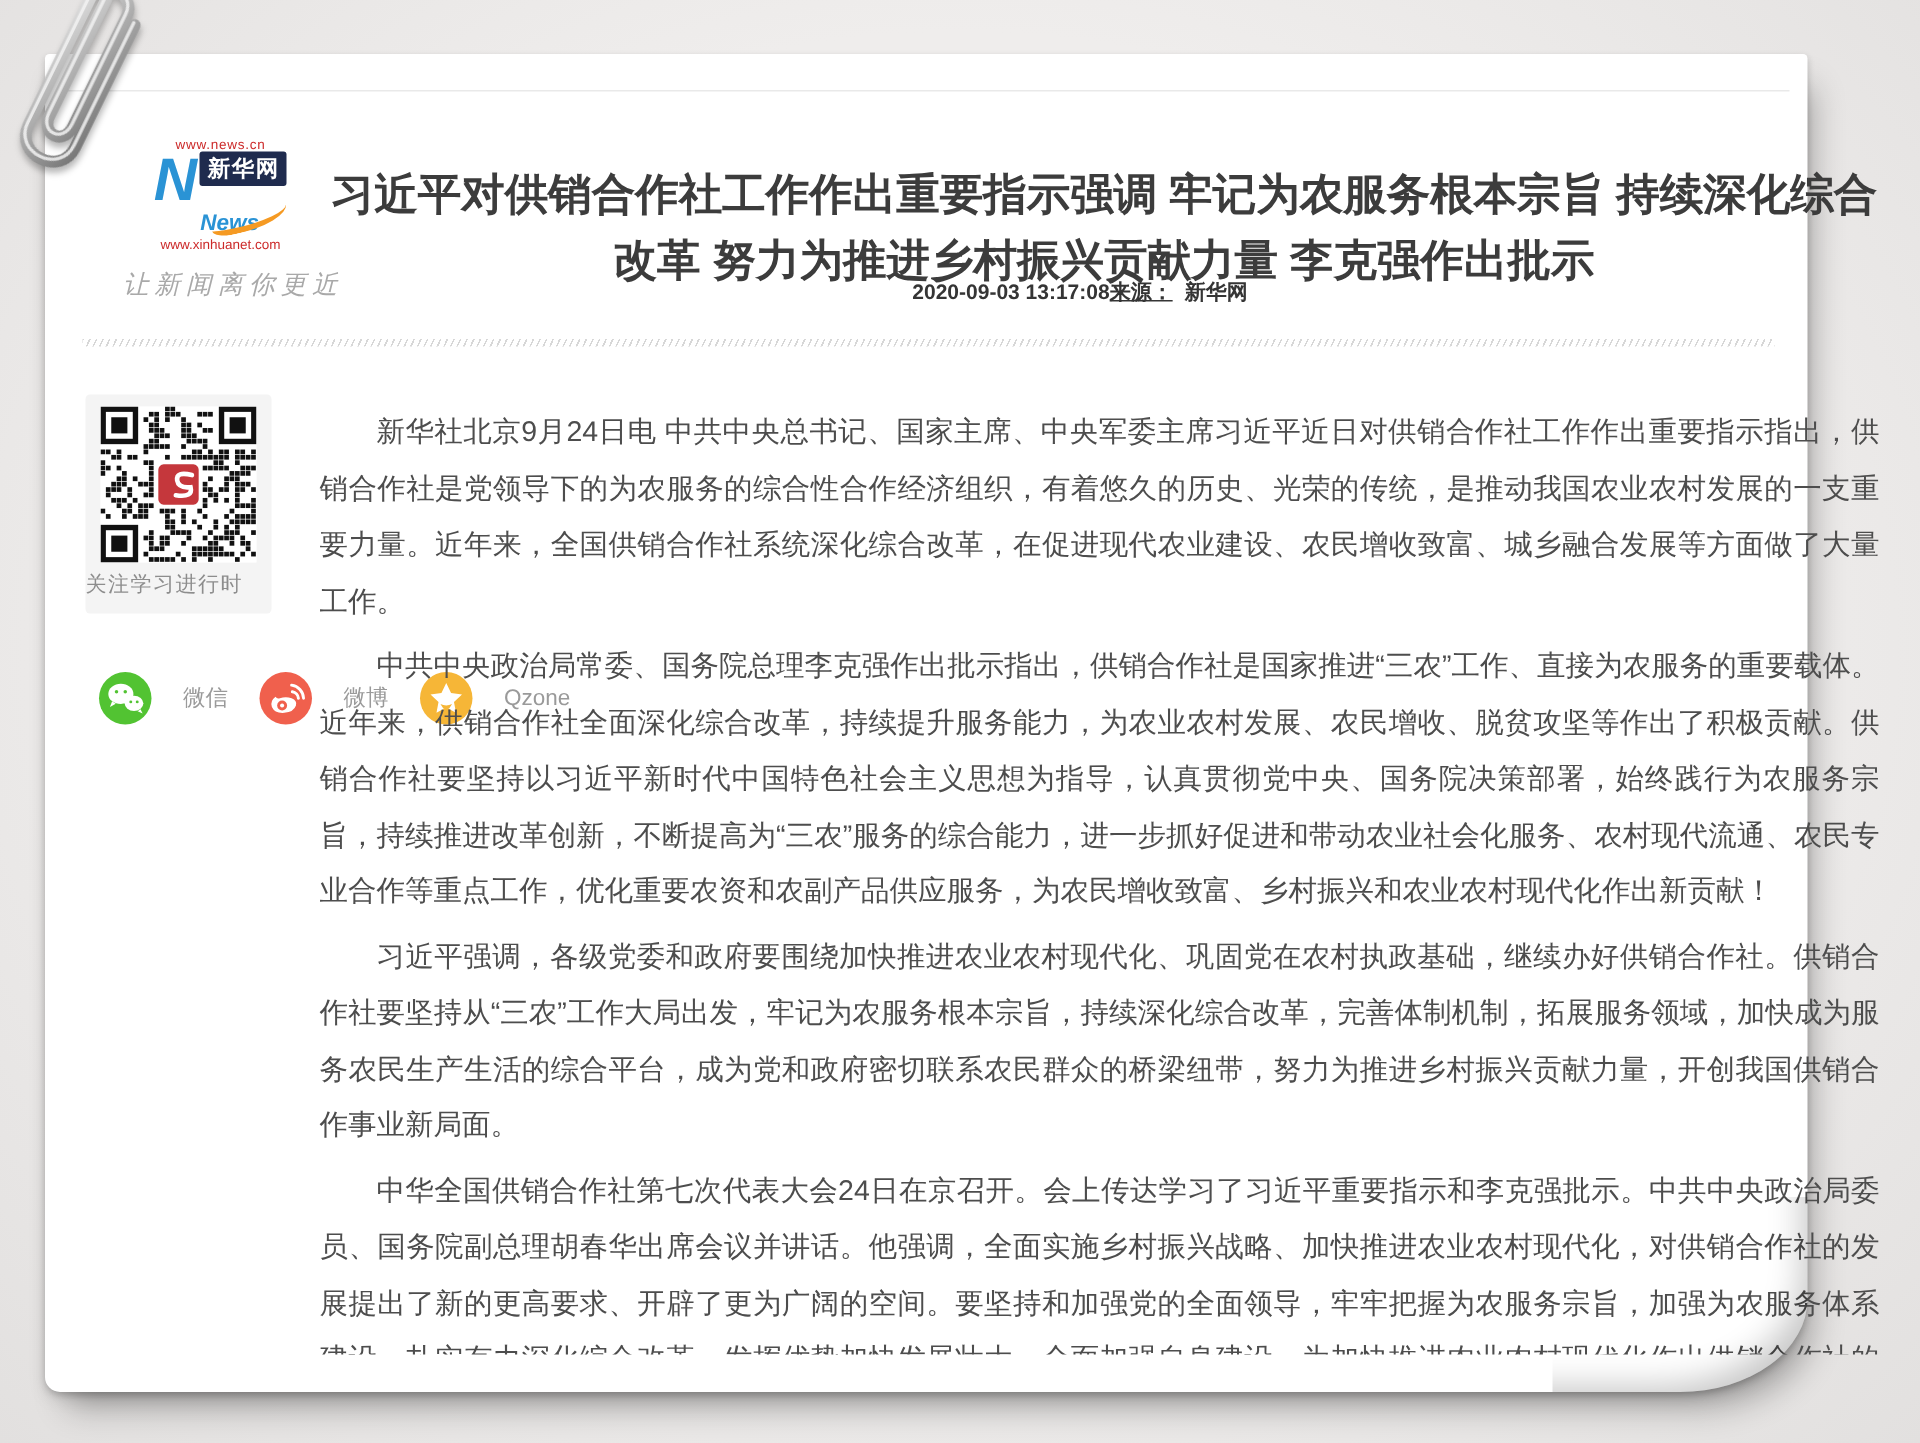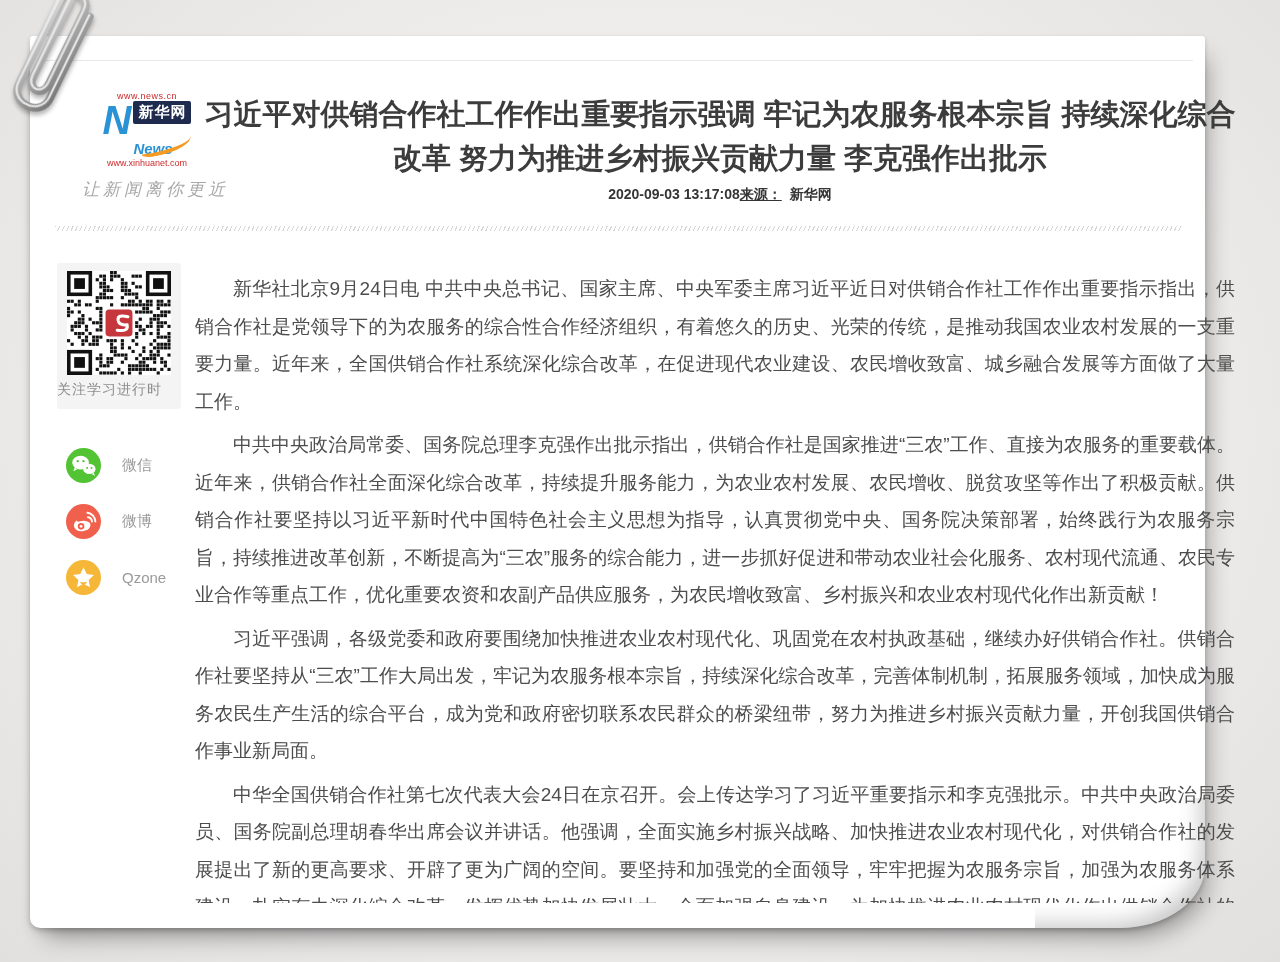--- a/index.html
+++ b/index.html
@@ -42,46 +42,46 @@
   .logo .swoosh{position:absolute;left:58px;top:45px;width:52px;height:14px;
     border-bottom:4px solid #f59a23;border-radius:0 0 100% 40%;
     transform:rotate(-12deg);}
   .logo .url-bottom{font-size:9px;color:#cc2a2a;margin-top:1px;}
   .logo .slogan{font-family:"DejaVu Serif", serif;font-style:italic;color:#a9a9a9;
     font-size:17px;letter-spacing:4px;margin-top:10px;white-space:nowrap;}
   
   .title{
     position:absolute;left:170px;top:56px;width:1040px;
     font-size:29px;line-height:44px;font-weight:bold;color:#3c3c3c;
-    text-align:center;margin:0;
+    text-align:center;margin:16px;
   }
   .meta{
     position:absolute;left:170px;top:150px;width:1040px;text-align:center;
     font-size:14px;font-weight:bold;color:#353535;
   }
   .meta .src-label{text-decoration:underline;}
   .meta .src-name{margin-left:8px;}
   .hatch{
     position:absolute;left:25px;right:22px;top:190px;height:5px;
     background-image:repeating-linear-gradient(115deg,#d7d7d7 0 1px,transparent 1px 4px);
   }
   
   .qr-box{
     position:absolute;left:27px;top:227px;width:124px;height:146px;
     background:#f4f4f4;border-radius:3px;text-align:left;padding-top:8px;box-sizing:border-box;
   }
   .qr-box svg{width:104px;height:104px;display:block;margin:0 auto;background:#fff;}
   .qr-caption{font-size:14px;color:#8d8d8d;margin-top:6px;letter-spacing:1px;}
-  .share{position:absolute;left:36px;top:412px;display:flex;flex-direction:column;gap:21px;}
+  .share{position:absolute;left:36px;top:412px;display:flex;flex-direction:row;gap:21px;}
   .share-item{display:flex;align-items:center;gap:21px;cursor:pointer;}
   .share-item .bubble{width:35px;height:35px;border-radius:50%;flex:none;}
   .share-item .lbl{font-size:15px;color:#9a9a9a;}
   
   .article{
-    position:absolute;left:165px;top:234px;width:1040px;height:633px;overflow:hidden;
+    position:absolute;left:183px;top:234px;width:1040px;height:633px;overflow:hidden;
   }
   .article p{
     margin:0 0 6px 0;font-size:19px;line-height:37.5px;color:#4d4d4d;
     text-align:justify;text-indent:2em;
   }
 </style>
 </head>
 <body>
 
 <div class="paper">

